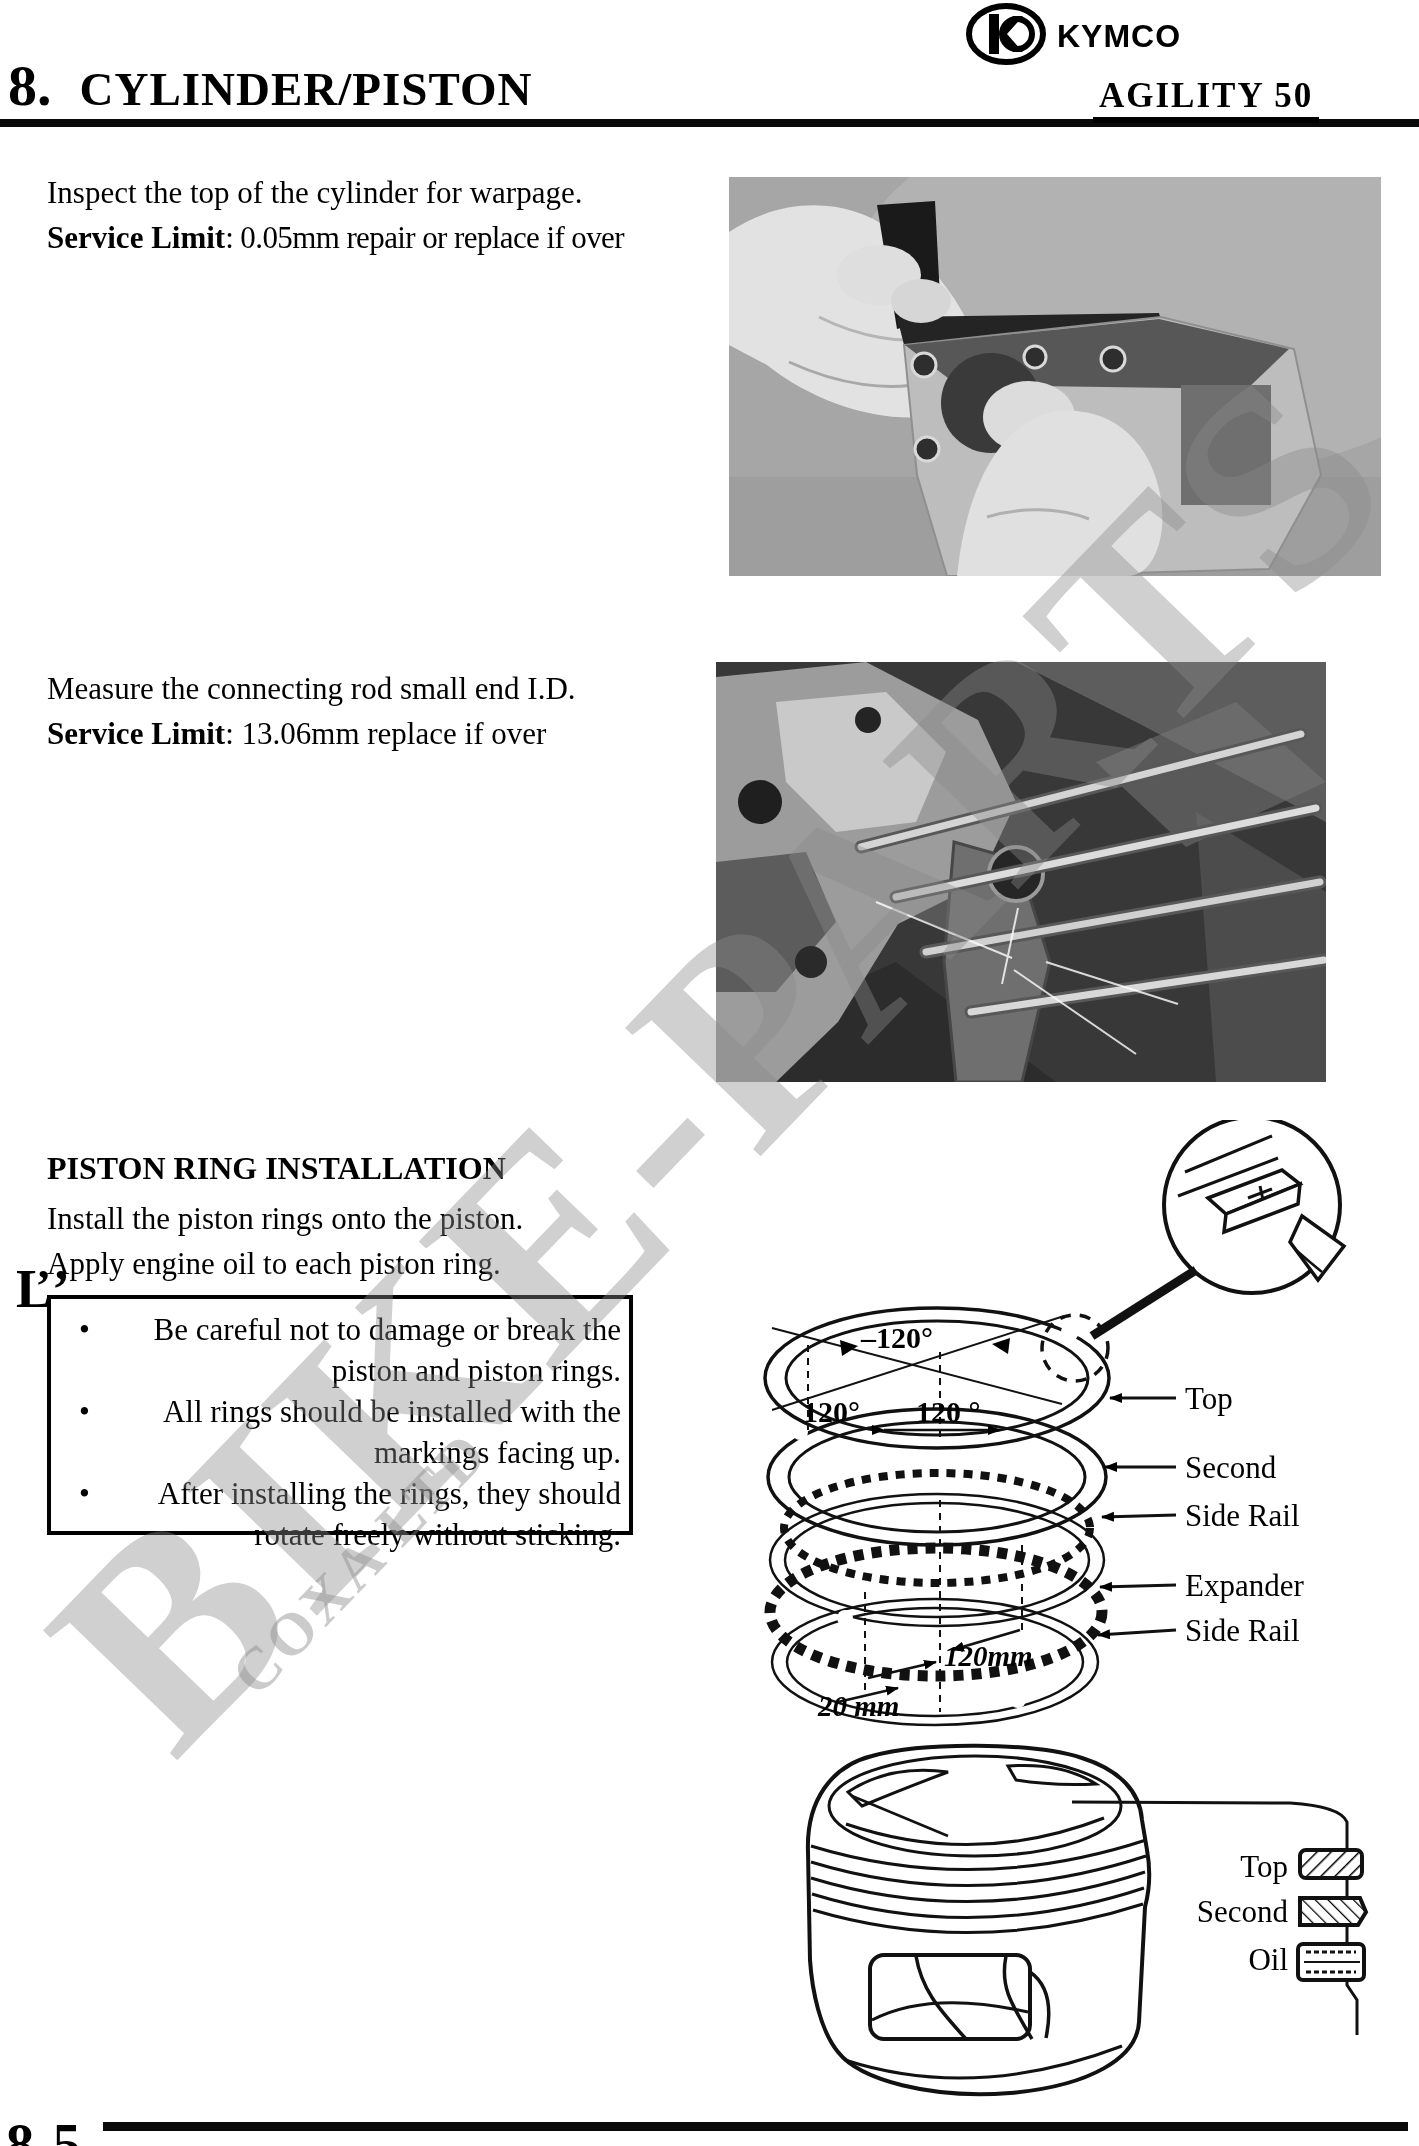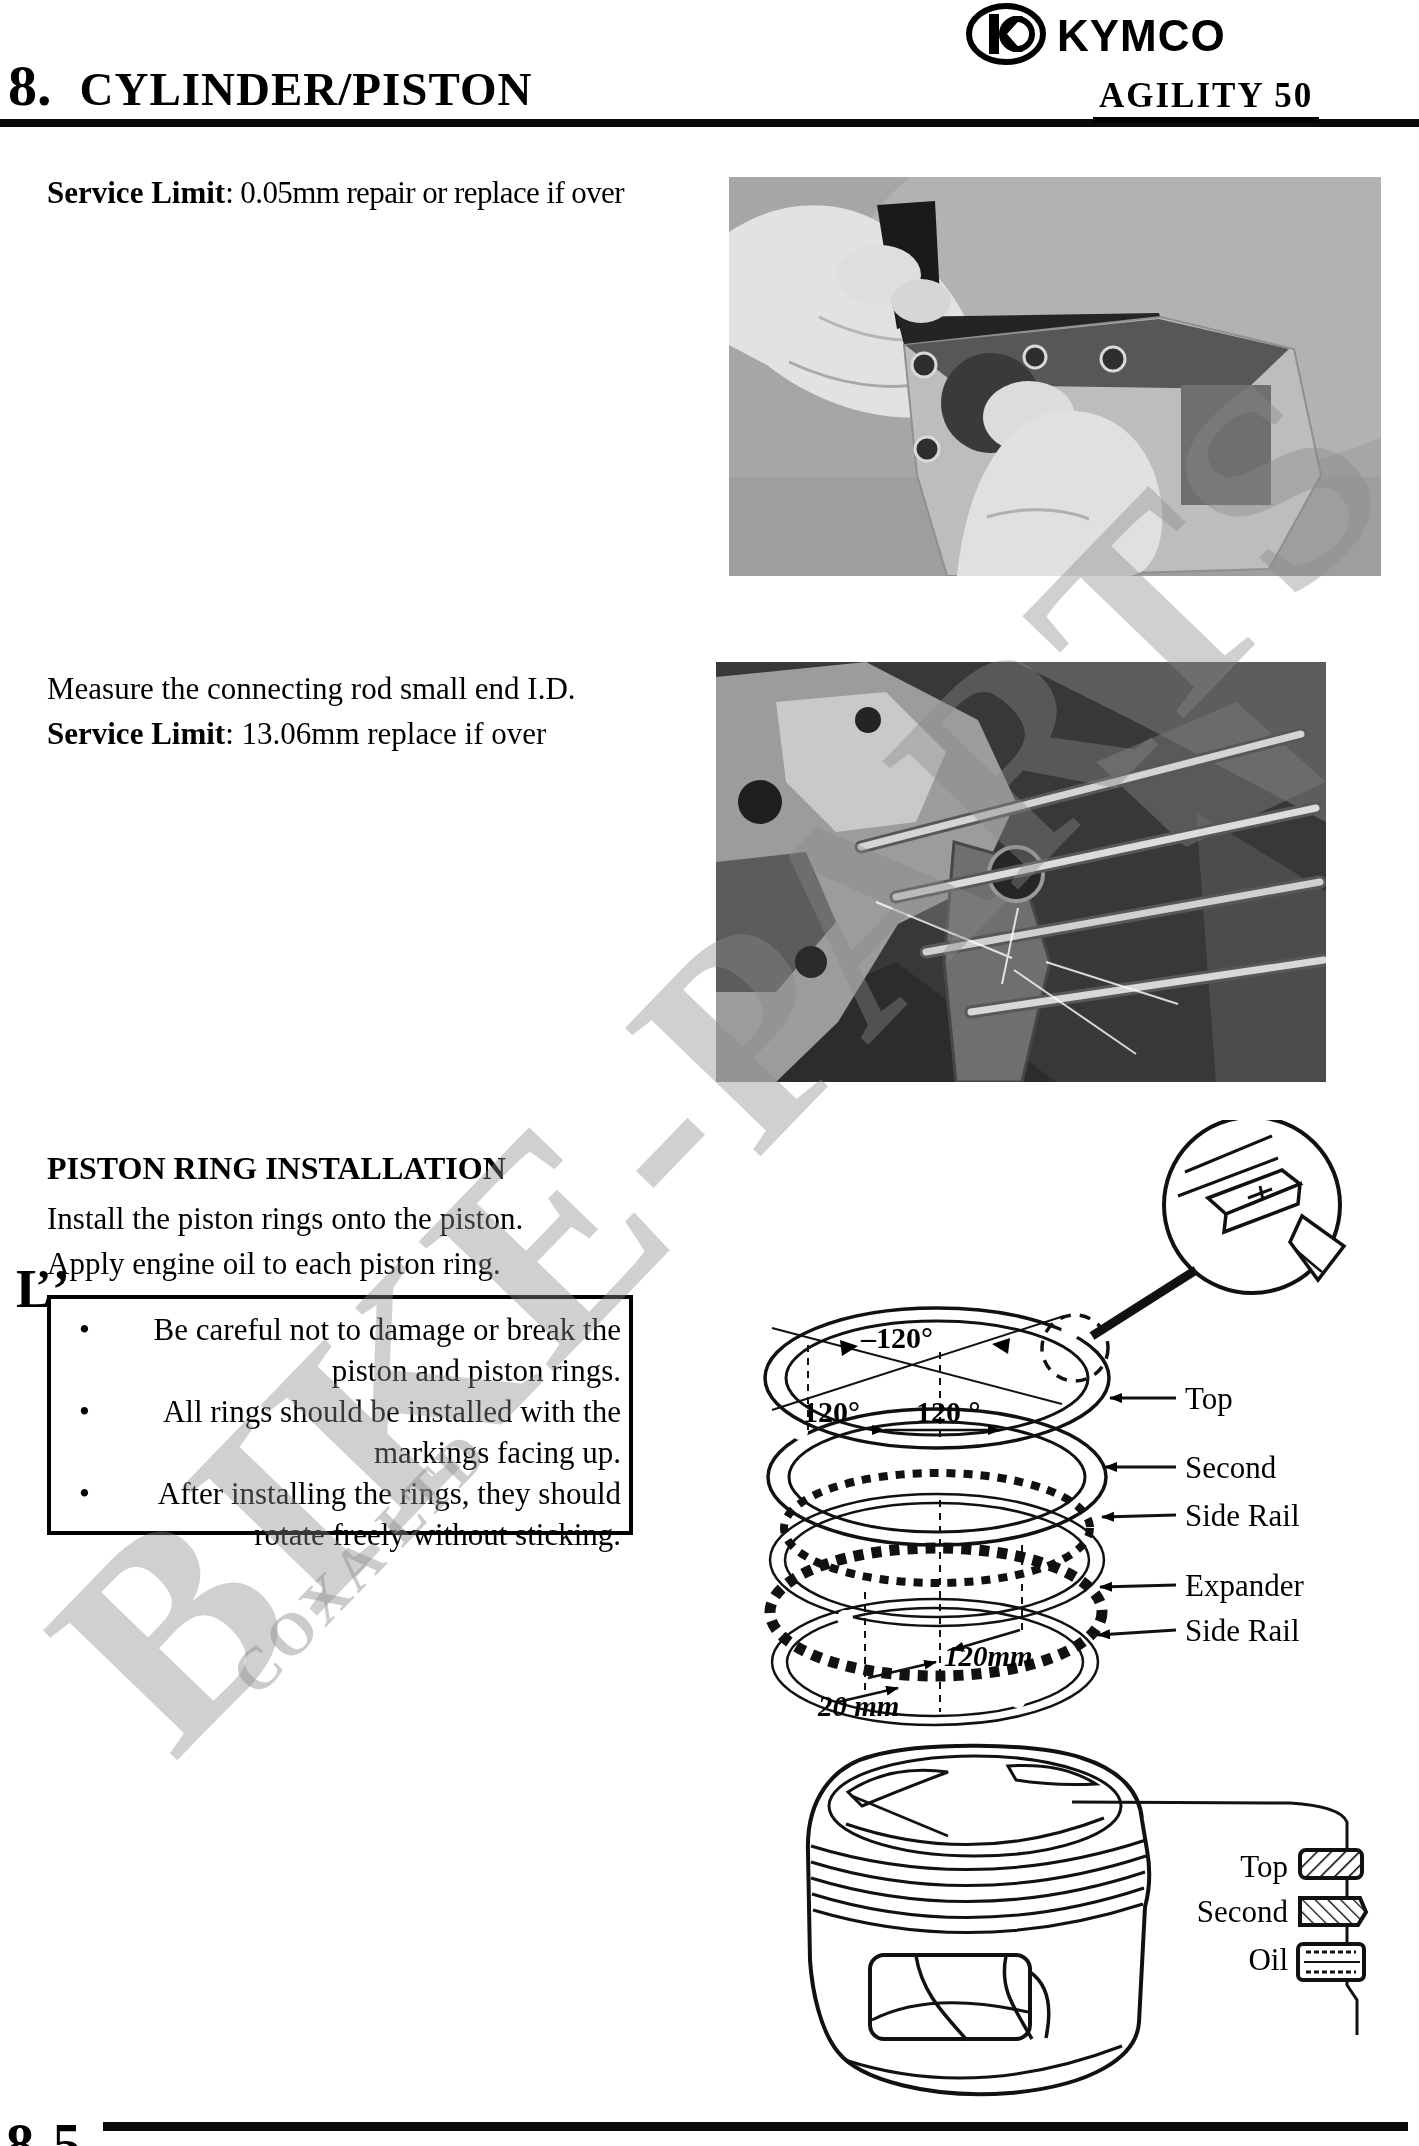--- a/index.html
+++ b/index.html
@@ -2,21 +2,21 @@
 <html><head>
 <meta charset="utf-8">
 <style>
   html,body{margin:0;padding:0;background:#888;}
   .page{
     position:relative;width:1419px;height:2146px;background:#ffffff;
     font-family:"Liberation Serif",serif;color:#000;overflow:hidden;margin:0 auto;
   }
   
   .brand{position:absolute;left:965px;top:2px;display:flex;align-items:center;z-index:2;}
-  .brand .wordmark{font-family:"Liberation Sans",sans-serif;font-weight:900;font-size:44px;letter-spacing:1px;margin-left:10px;}
+  .brand .wordmark{font-family:"Liberation Sans",sans-serif;font-weight:900;font-size:32px;letter-spacing:1px;margin-left:10px;}
   .title{position:absolute;left:8px;top:52px;z-index:2;display:flex;align-items:baseline;}
   .title .num{font-weight:bold;font-size:58px;}
   .title .txt{font-weight:bold;font-size:47px;margin-left:28px;letter-spacing:1px;}
   .model{position:absolute;left:1093px;top:76px;font-weight:bold;font-size:35px;letter-spacing:2px;
          border-bottom:6px solid #000;padding:0 6px 1px 6px;z-index:2;}
   .toprule{position:absolute;left:0;top:119px;width:1419px;height:8px;background:#0a0a0a;z-index:1;}
   
   .para{position:absolute;left:47px;font-size:31px;line-height:45px;z-index:2;}
   .bold{font-weight:bold;}
   .tight{letter-spacing:-0.6px;}
@@ -63,20 +63,21 @@
   </div>
 
   <div class="title">
     <span class="num">8.</span>
     <span class="txt">CYLINDER/PISTON</span>
   </div>
   <div class="model">AGILITY 50</div>
   <div class="toprule"></div>
 
   <div class="para" style="top:170px;">
+    <div>Inspect the top of the cylinder for warpage.</div>
     <div><span class="bold">Service Limit</span><span class="tight">: 0.05mm repair or replace if over</span></div>
   </div>
 
   <div class="photo" style="left:729px;top:177px;">
     <svg width="652" height="399" viewBox="0 0 652 399">
       <rect x="0" y="0" width="652" height="399" fill="#a6a6a6"></rect>
       <ellipse cx="450" cy="110" rx="330" ry="190" fill="#b2b2b2"></ellipse>
       <rect x="0" y="300" width="652" height="99" fill="#9e9e9e"></rect>
 
       <path d="M0,55 C55,18 120,22 160,52 C205,88 235,128 248,168 C254,200 242,228 208,238 C158,248 88,228 38,188 L0,168 Z" fill="#e2e2e2"></path>

